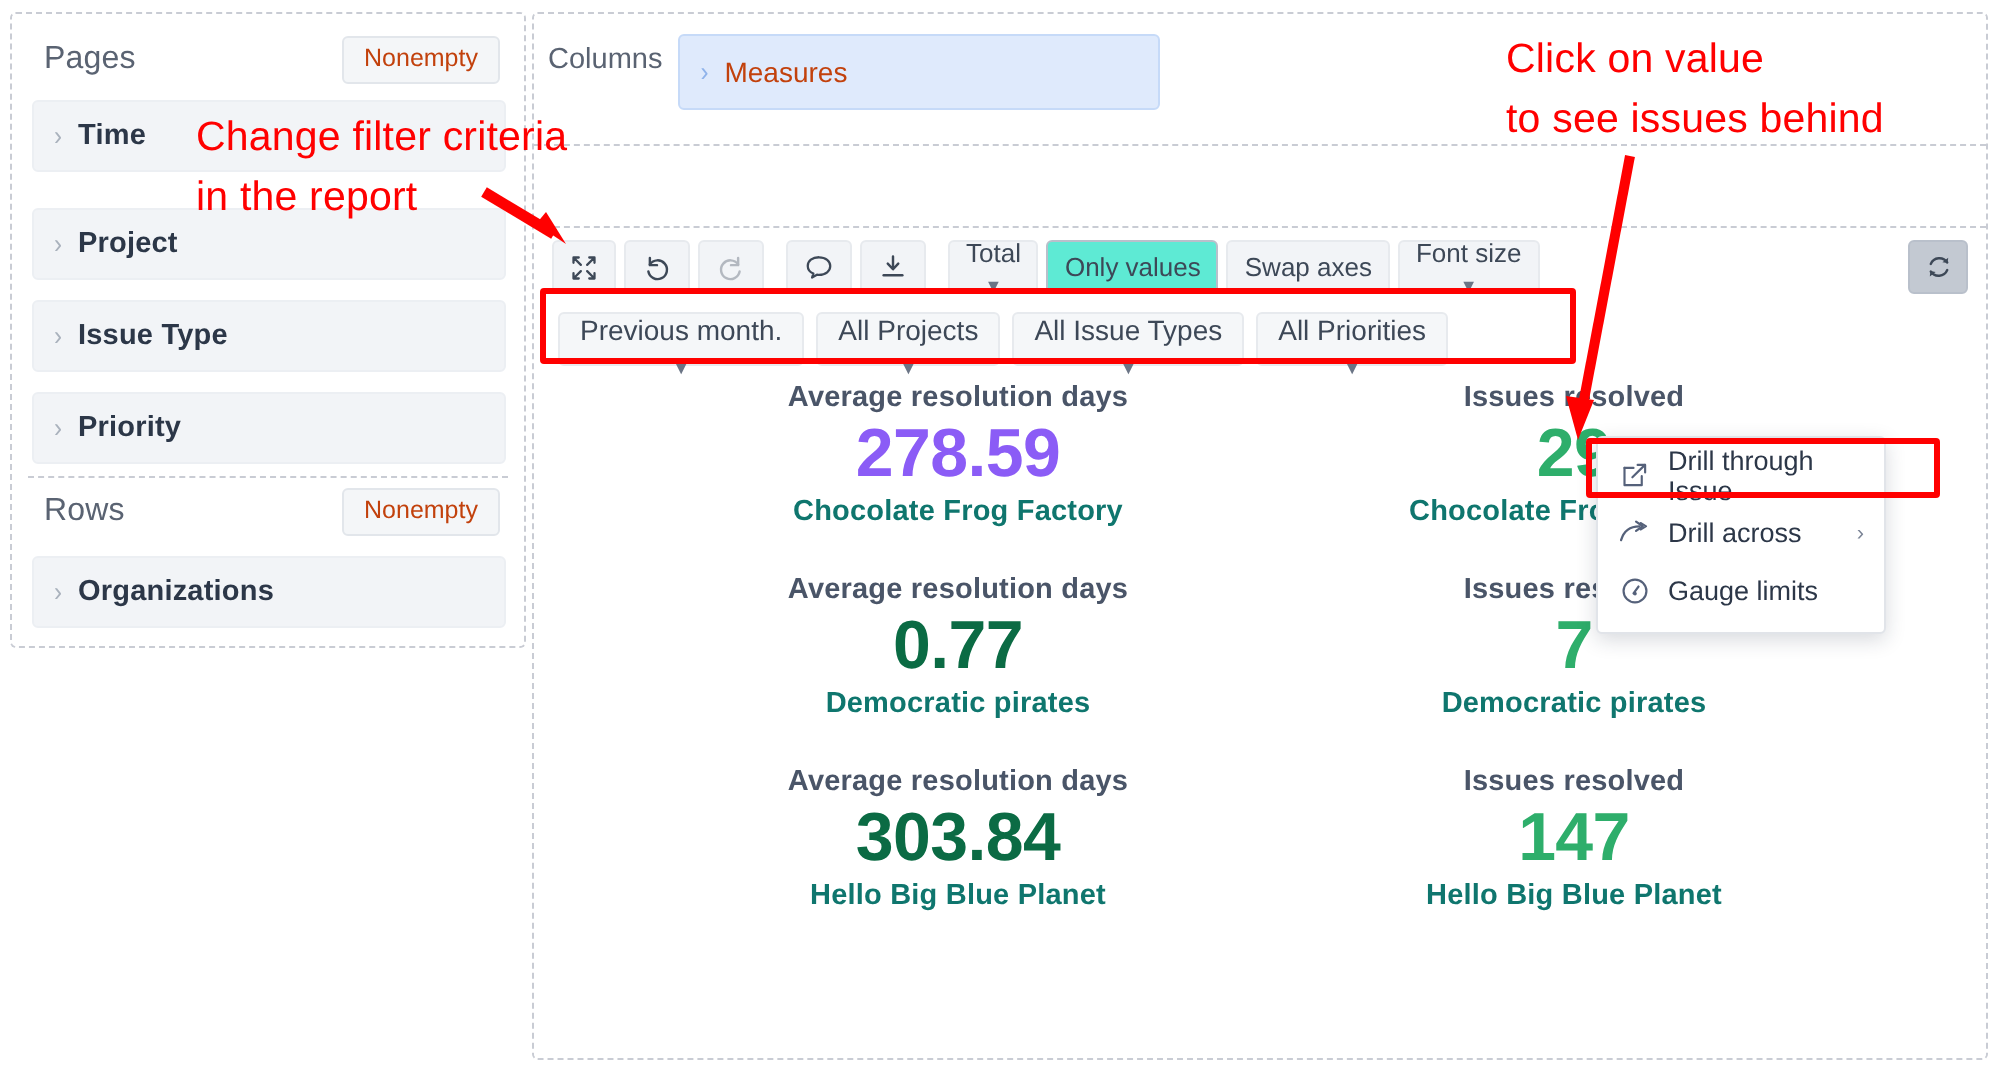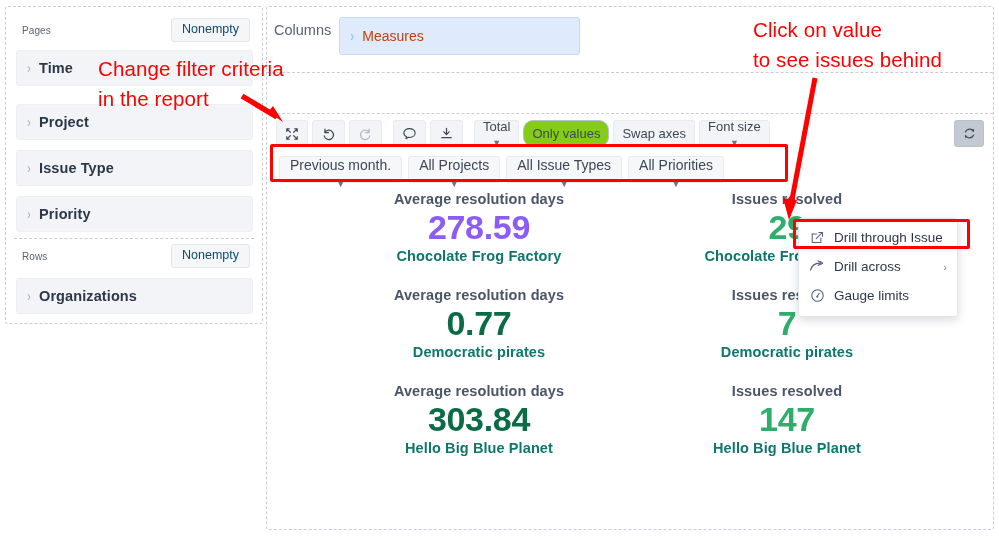--- a/index.html
+++ b/index.html
@@ -18,25 +18,25 @@
     border: 1px dashed #c9ccd4;
     border-radius: 3px;
     background: #fff;
   }
   .section-head {
     position: absolute; left: 16px; right: 12px;
     height: 26px;
     display: flex; align-items: center; justify-content: space-between;
   }
   .section-title {
-    font-size: 10px; color: #5a6372; font-weight: 400;
+    font-size: 16px; color: #5a6372; font-weight: 400;
     letter-spacing: .1px;
   }
   .nonempty-btn {
-    font-size: 12.5px; color: #0c4a6e;
+    font-size: 12.5px; color: #c2410c;
     background: #f4f6f8; border: 1px solid #e2e6eb;
     border-radius: 3px; padding: 4px 10px 5px;
     line-height: 1;
   }
   .divider-dash {
     position: absolute; left: 8px; right: 8px;
     border-top: 1px dashed #c9ccd4; height: 0;
   }
   .field-chip {
     position: absolute; left: 10px;
@@ -115,21 +115,21 @@
     height: 27px; min-width: 30px;
     background: #f2f4f7; border: 1px solid #e7eaee;
     border-radius: 3px;
     display: flex; align-items: center; justify-content: center;
     padding: 0 8px;
     font-size: 13px; color: #3d4857;
     gap: 5px;
     flex-direction: column;
   }
   .tb-btn.sep { margin-left: 7px; }
-  .tb-btn.active-grey { background: #84cc16; border-color: #b9c0cb; border-radius: 10px; }
+  .tb-btn.active-grey { background: #5eead4; border-color: #b9c0cb; }
   .tb-btn.disabled svg { opacity: .34; }
   .caret { font-size: 9px; color: #6b7586; line-height: 1; }
 
   .refresh-btn {
     position: absolute; right: 9px; top: 113px;
     width: 30px; height: 27px;
     background: #c3c9d2; border: 1px solid #b9c0cb;
     border-radius: 3px;
     display: flex; align-items: center; justify-content: center;
   }
@@ -167,21 +167,21 @@
     letter-spacing: -.3px;
   }
   .g-sub {
     font-size: 14.5px; color: #0f766e; font-weight: bold;
     letter-spacing: .1px; margin-top: 1px;
   }
 
   
   .ctx-menu {
     position: absolute; left: 798px; top: 218px;
-    width: 160px;
+    width: 145px;
     background: #ffffff;
     border: 1px solid #e1e4e9;
     border-radius: 3px;
     box-shadow: 0 3px 10px rgba(25,35,60,.17);
     padding: 4px 0 6px;
     z-index: 40;
   }
   .ctx-item {
     height: 29px;
     display: flex; align-items: center; gap: 9px;

